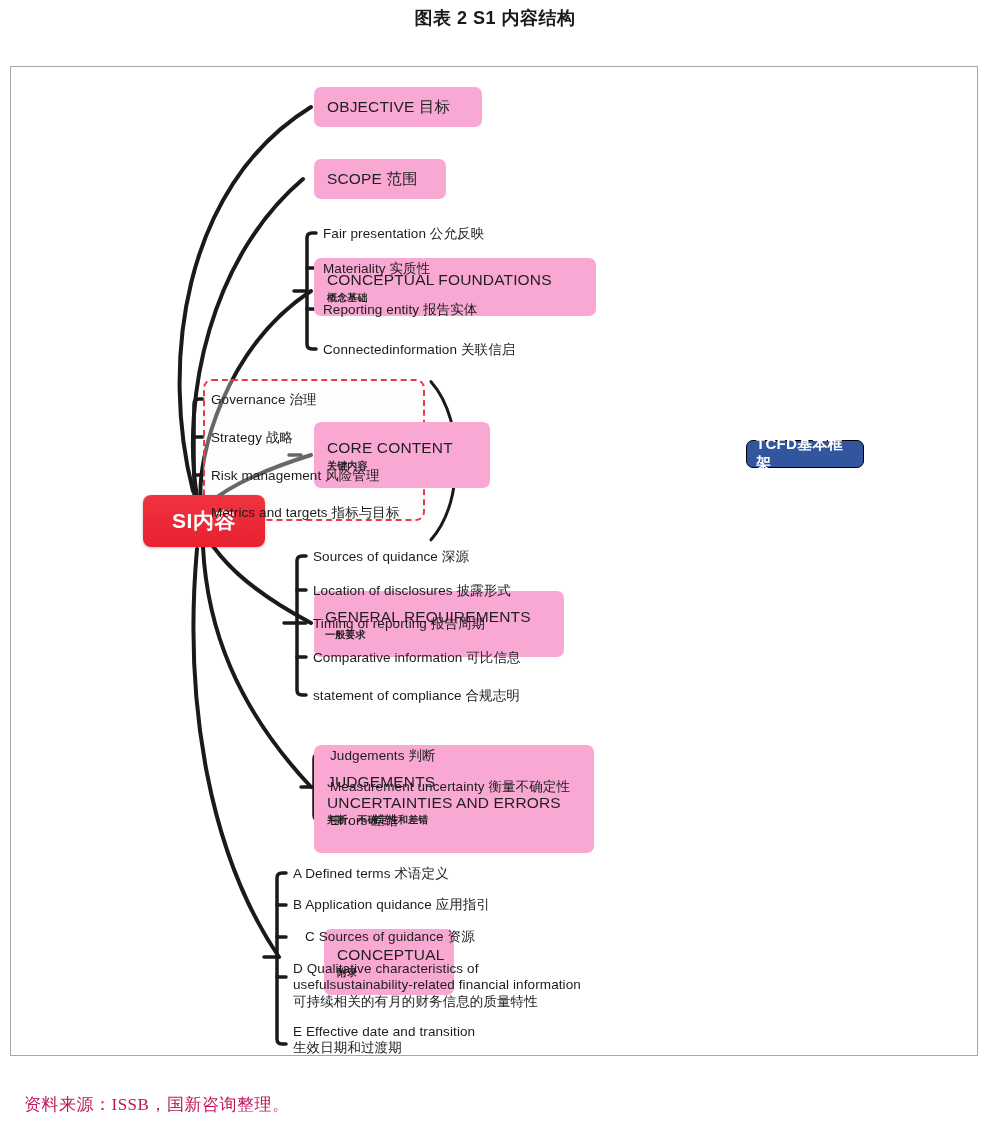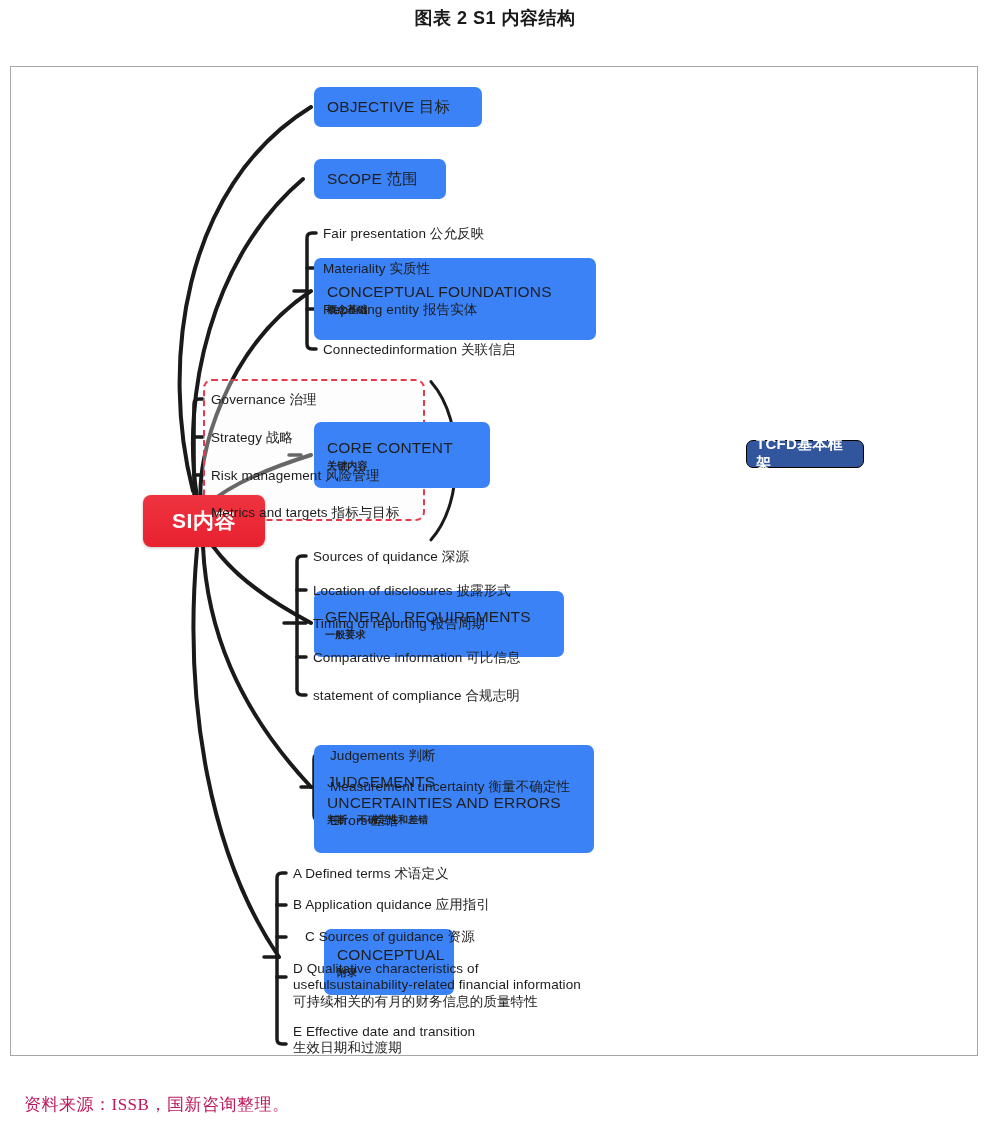--- a/index.html
+++ b/index.html
@@ -54,21 +54,21 @@
     color: #ffffff;
     font-weight: bold;
     font-size: 21px;
     display: flex;
     align-items: center;
     justify-content: center;
     box-shadow: 0 1px 3px rgba(0,0,0,0.25);
     letter-spacing: 0.5px;
   }
   .branch-node {
-    background: #3b82f6;
+    background: #f9a8d4;
     border-radius: 7px;
     color: #1f1f1f;
     font-size: 15.5px;
     display: flex;
     flex-direction: column;
     justify-content: center;
     padding: 8px 13px;
     line-height: 1.38;
     letter-spacing: 0.15px;
   }
@@ -182,21 +182,21 @@
   </div>
 
   <div class="node branch-node" style="left:303px; top:20px; width:168px; height:40px;">
     <span>OBJECTIVE 目标</span>
   </div>
 
   <div class="node branch-node" style="left:303px; top:92px; width:132px; height:40px;">
     <span>SCOPE 范围</span>
   </div>
 
-  <div class="node branch-node" style="left:303px; top:191px; width:282px; height:82px;">
+  <div class="node branch-node" style="left:303px; top:191px; width:282px; height:58px;">
     <span>CONCEPTUAL FOUNDATIONS</span>
     <span class="cn">概念基础</span>
   </div>
   <div class="leaf" style="left:312px; top:159px;">Fair presentation 公允反映</div>
   <div class="leaf" style="left:312px; top:194px;">Materiality 实质性</div>
   <div class="leaf" style="left:312px; top:235px;">Reporting entity 报告实体</div>
   <div class="leaf" style="left:312px; top:275px;">Connectedinformation 关联信启</div>
 
   <div class="node branch-node" style="left:303px; top:355px; width:176px; height:66px;">
     <span>CORE CONTENT</span>

